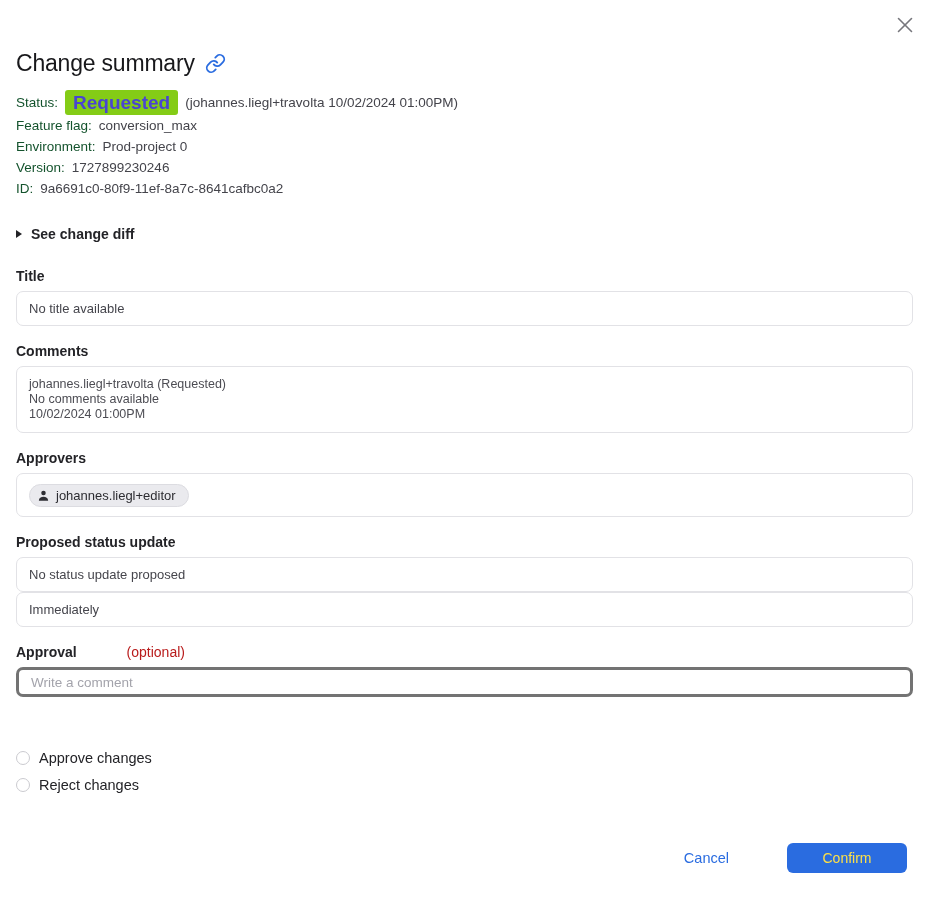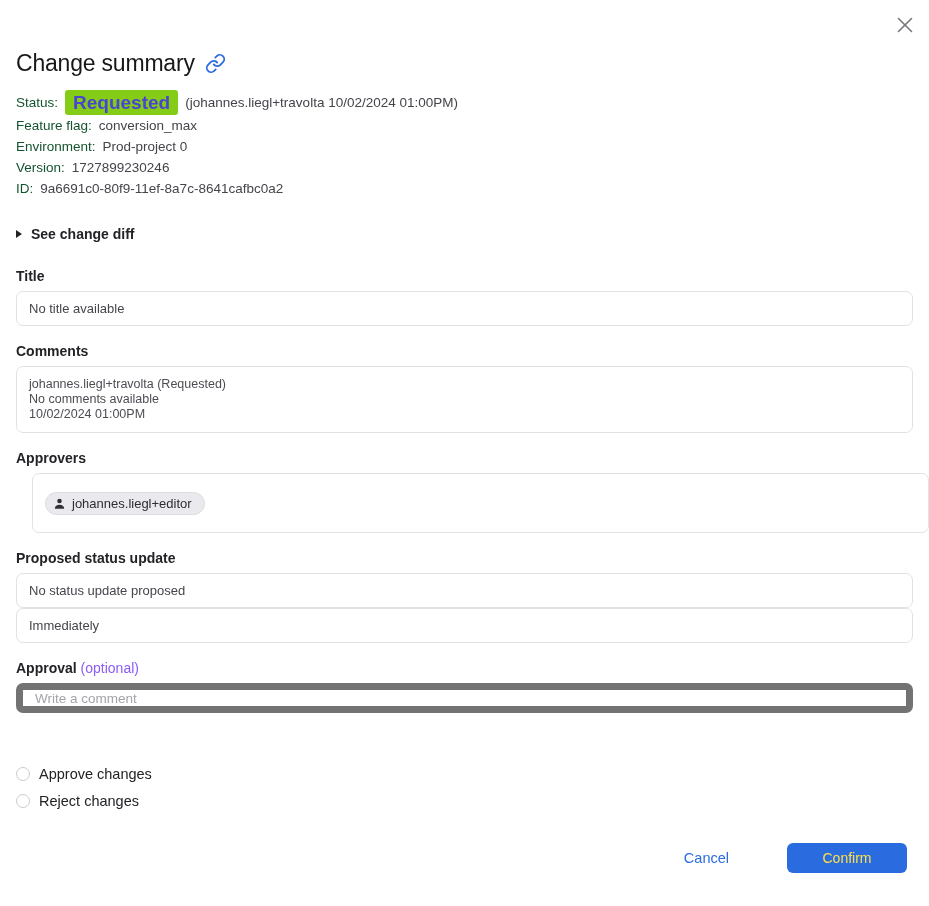--- a/index.html
+++ b/index.html
@@ -59,43 +59,43 @@
     margin-right: 9px;
   }
   .disclosure-label { font-weight: 700; font-size: 14px; color: #232327; }
 
   
   .field-label {
     font-weight: 700; font-size: 14px; color: #232327;
     margin: 17px 0 7px 0;
   }
   .field-label.first { margin-top: 26px; }
-  .optional { font-weight: 400; color: #8b5cf6; }
+  .optional { font-weight: 400; color: #b91c1c; margin-left: 46px; }
   .box {
     width: 897px;
     border: 1px solid #e2e2e6;
     border-radius: 7px;
     background: #fff;
     font-size: 13px; color: #45454c;
   }
   .box.single { height: 35px; display: flex; align-items: center; padding: 0 12px; }
   .box.multi  { padding: 10px 12px; }
   .box.multi .cline { font-size: 12.5px; line-height: 15px; color: #4c4c53; }
-  .box.chips  { height: 60px; display: flex; align-items: center; padding: 0 12px; margin-left: 16px; }
+  .box.chips  { height: 44px; display: flex; align-items: center; padding: 0 12px; }
 
   .chip {
     display: inline-flex; align-items: center; gap: 6px;
     background: #eaeaee; border: 1px solid #dcdce1;
     border-radius: 12px; height: 23px; padding: 0 12px 0 7px;
     font-size: 13px; color: #2c2c31;
   }
 
   .comment-input {
     width: 897px; height: 30px;
-    border: 7px solid #737373; border-radius: 7px;
+    border: 3px solid #737373; border-radius: 7px;
     padding: 0 12px; font-size: 13.5px;
     font-family: "Liberation Sans", sans-serif;
     color: #3c3c42; outline: none;
   }
   .comment-input::placeholder { color: #a3a3ab; }
 
   
   .radio-group { margin-top: 53px; }
   .radio-row {
     display: flex; align-items: center; gap: 9px;

